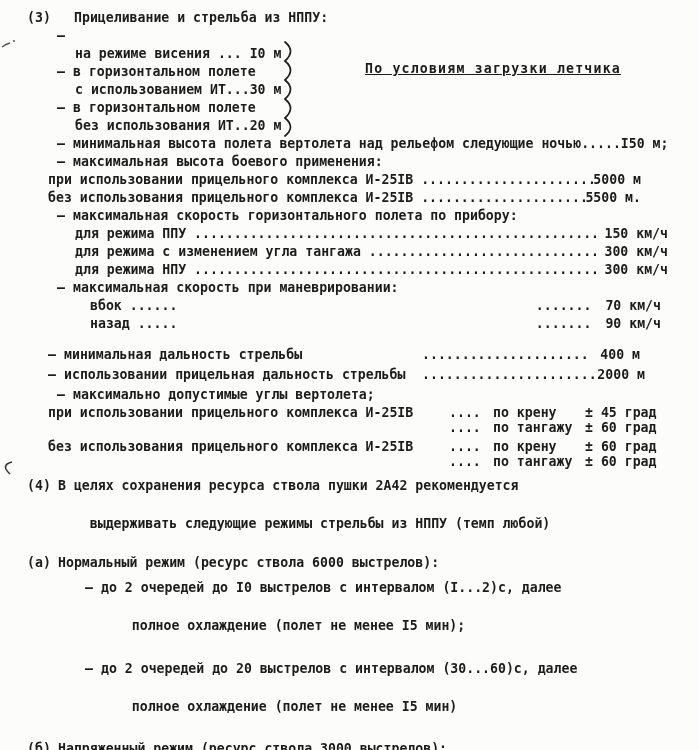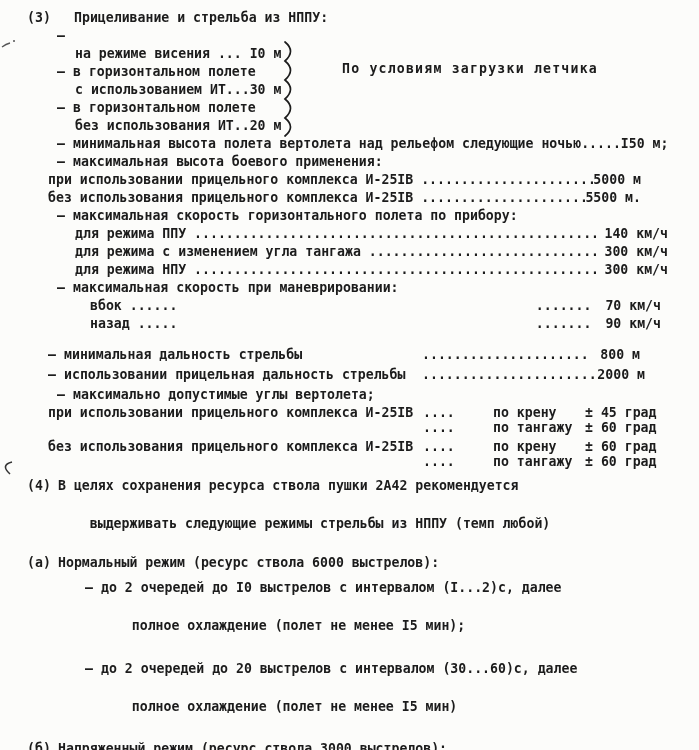--- a/index.html
+++ b/index.html
@@ -23,31 +23,31 @@
   .pl48{padding-left:48px;} .pl57{padding-left:57px;} .pl75{padding-left:75px;}
   .pl85{padding-left:85px;} .pl90{padding-left:90px;} .pl92{padding-left:48px;}
   .pl58{padding-left:58px;} .pl100{padding-left:100px;}
   .pr31{padding-right:31px;} .pr38{padding-right:38px;} .pr44{padding-right:44px;}
   .pr54{padding-right:54px;} .pr58{padding-right:58px;} .pr59{padding-right:59px;}
   .pr30{padding-right:30px;}
   .dots{flex:1 1 0;overflow:hidden;white-space:nowrap;}
   .sp{flex:1 1 0;}
   .lblw{flex:0 0 358px;overflow:hidden;}
   .gap14{display:inline-block;width:14px;}
-  .axis{flex:0 0 92px;margin-left:26px;}
+  .axis{flex:0 0 92px;}
   .adots{flex:0 0 44px;}
   .aval{flex:0 0 84px;}
   .labelflex{flex:1 1 auto;overflow:hidden;}
   .tight{margin-top:-3px;}
   .m1{margin-top:1px;} .m2{margin-top:2px;} .m3{margin-top:3px;} .m6{margin-top:6px;} .m7{margin-top:7px;} .m13{margin-top:13px;}
   .cont{line-height:18px;white-space:pre;margin-top:2px;}
   .brace{position:absolute;left:280px;top:41px;}
   .note{
-    position:absolute;left:342px;top:61px;
-    letter-spacing:1.2px;white-space:pre;
+    position:absolute;left:365px;top:61px;
+    letter-spacing:1.2px;white-space:pre;text-decoration:underline;
   }
   .penmark1{position:absolute;left:1px;top:38px;color:#555;}
   .penmark2{position:absolute;left:0px;top:460px;color:#333;}
 </style>
 </head>
 <body>
 
 <div class="page">
 
   <div class="line">
@@ -106,21 +106,21 @@
   </div>
 
   <div class="line pl57">
     <span class="dash">–</span>
     <span>максимальная скорость горизонтального полета по прибору:</span>
   </div>
 
   <div class="line pl75 pr31">
     <span>для режима ППУ </span>
     <span class="dots">......................................................................</span>
-    <span class="val"> 140 км/ч</span>
+    <span class="val"> 150 км/ч</span>
   </div>
 
   <div class="line pl75 pr31">
     <span>для режима с изменением угла тангажа </span>
     <span class="dots">......................................................................</span>
     <span class="val"> 300 км/ч</span>
   </div>
 
   <div class="line pl75 pr31">
     <span>для режима НПУ </span>
@@ -146,21 +146,21 @@
     <span class="sp"></span>
     <span>.......</span>
     <span class="gap14"></span>
     <span class="val">90 км/ч</span>
   </div>
 
   <div class="line pl48 pr59 m13">
     <span class="dash">–</span>
     <span class="lblw">минимальная дальность стрельбы</span>
     <span class="dots">.....................</span>
-    <span class="val"> 800 м</span>
+    <span class="val"> 400 м</span>
   </div>
 
   <div class="line pl48 pr54 m2">
     <span class="dash">–</span>
     <span class="lblw">использовании прицельная дальность стрельбы </span>
     <span class="dots">......................</span>
     <span class="val">2000 м</span>
   </div>
 
   <div class="line pl57 m2">

